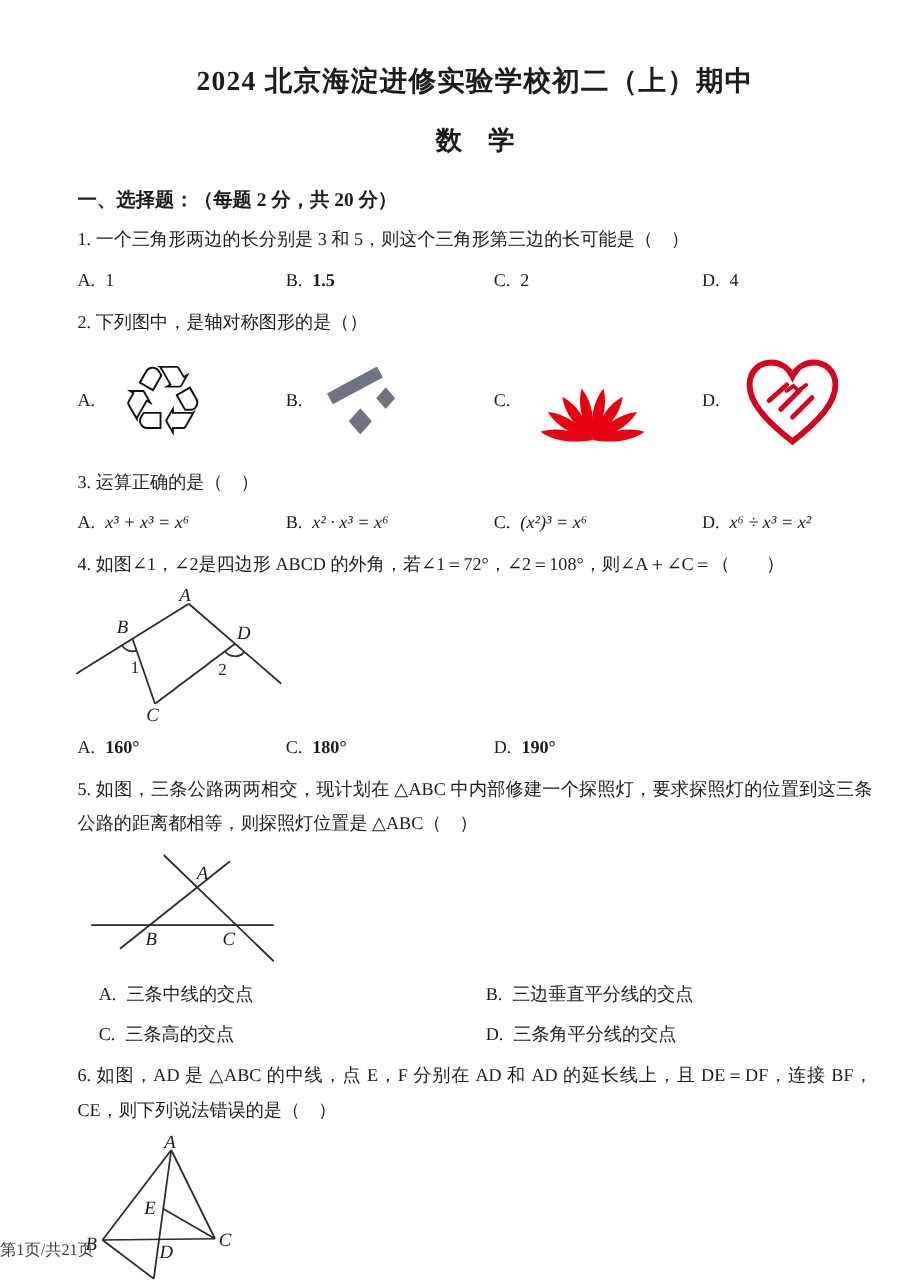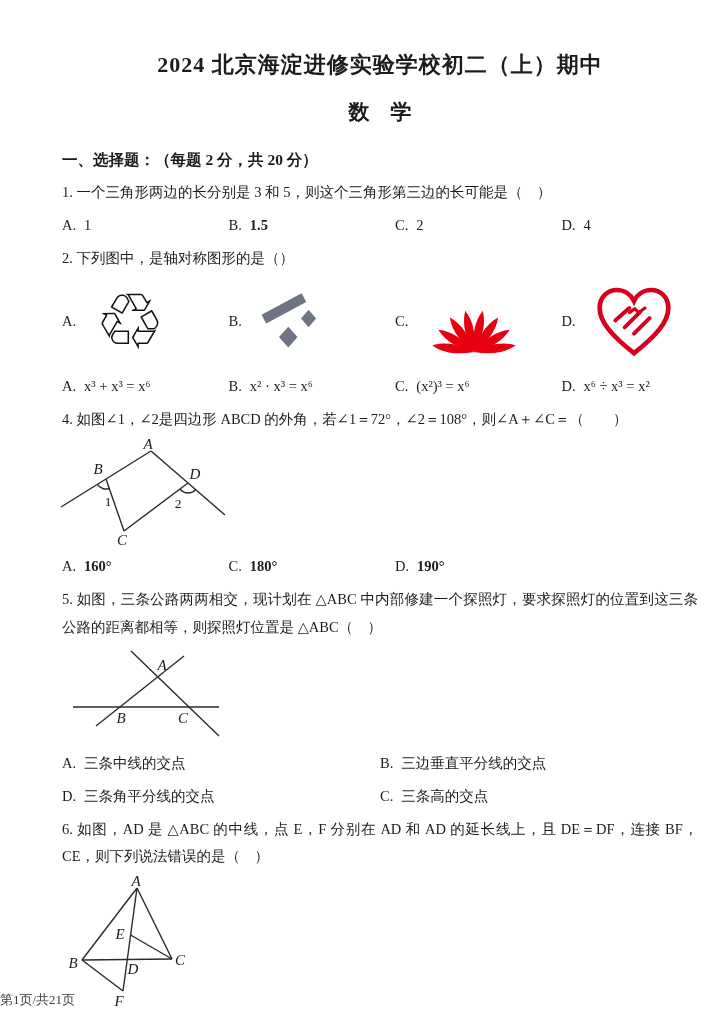--- a/index.html
+++ b/index.html
@@ -6,25 +6,25 @@
   .page{
     position:relative;width:724px;height:1024px;margin:0 auto;background:#ffffff;
     box-sizing:border-box;padding:50px 26px 0 62px;overflow:hidden;
     font-family:"Liberation Serif","DejaVu Serif",serif;color:#1c1c1c;
   }
   .title{text-align:center;font-size:22px;font-weight:700;letter-spacing:1px;margin:0 0 18px 0;}
   .subject{text-align:center;font-size:21px;font-weight:700;margin:12px 0 24px 0;}
   .section{font-size:15.5px;font-weight:700;margin:0 0 8px 0;}
   .qtext{margin:5px 0;font-size:14.5px;line-height:1.9;text-align:justify;}
   .opts4{display:grid;grid-template-columns:repeat(4,1fr);margin:4px 0 6px 0;font-size:14.5px;line-height:1.9;gap:30px;}
-  .opts2{display:grid;grid-template-columns:repeat(2,1fr);row-gap:9px;margin:4px 0 8px 0;font-size:14.5px;line-height:1.6;}
+  .opts2{display:grid;grid-template-columns:repeat(2,1fr);row-gap:9px;margin:4px 0 8px 17px;font-size:14.5px;line-height:1.6;}
   .opt{white-space:nowrap;}
   .olabel{margin-right:8px;}
   .bold{font-weight:700;}
-  .mval{}
+  .mval{font-style:italic;}
   .logorow{margin:8px 0 10px 0;align-items:center;}
   .logo-opt{display:flex;align-items:center;gap:11px;}
   .glyph-recycle{font-family:"DejaVu Sans",sans-serif;font-size:78px;line-height:82px;color:#111;}
   .fig{display:block;}
   .fig-q4{margin:2px 0 2px -6px;}
   .fig-q5{margin:4px 0 6px 4px;}
   .fig-q6{margin:4px 0 0 -5px;}
   .figline{stroke:#2a2a2a;stroke-width:1.4;fill:none;}
   .figlab{font-family:"Liberation Serif","DejaVu Serif",serif;font-style:italic;font-size:15px;fill:#1c1c1c;}
   .fignum{font-family:"Liberation Serif","DejaVu Serif",serif;font-style:normal;font-size:13.5px;fill:#1c1c1c;}
@@ -86,20 +86,21 @@
           <path stroke-width="6" d="M50,86 C22,64 6,46 6,28 C6,13 17,5 28,5 C38,5 46,11 50,19 C54,11 62,5 72,5 C83,5 94,13 94,28 C94,46 78,64 50,86 Z"></path>
           <path stroke-width="5" d="M26,44 L44,28"></path>
           <path stroke-width="5" d="M38,53 L58,33"></path>
           <path stroke-width="5" d="M50,61 L70,41"></path>
           <path stroke-width="4" d="M44,34 l7,-5 l5,5 l8,-6"></path>
         </g>
       </svg>
     </div>
   </div>
 
+  <p class="qtext">3. 运算正确的是（　）</p>
   <div class="opts4">
     <div class="opt"><span class="olabel">A.</span><span class="mval">x³ + x³ = x⁶</span></div>
     <div class="opt"><span class="olabel">B.</span><span class="mval">x² · x³ = x⁶</span></div>
     <div class="opt"><span class="olabel">C.</span><span class="mval">(x²)³ = x⁶</span></div>
     <div class="opt"><span class="olabel">D.</span><span class="mval">x⁶ ÷ x³ = x²</span></div>
   </div>
 
   <p class="qtext">4. 如图∠1，∠2是四边形 ABCD 的外角，若∠1＝72°，∠2＝108°，则∠A＋∠C＝（　　）</p>
   <svg class="fig fig-q4" width="190" height="110" viewBox="0 0 190 110">
     <g class="figline">
@@ -130,22 +131,22 @@
       <line x1="65" y1="5" x2="153" y2="90"></line>
       <line x1="30" y1="80" x2="118" y2="10"></line>
     </g>
     <text class="figlab" x="96" y="24" text-anchor="middle">A</text>
     <text class="figlab" x="55" y="77" text-anchor="middle">B</text>
     <text class="figlab" x="117" y="77" text-anchor="middle">C</text>
   </svg>
   <div class="opts2">
     <div class="opt"><span class="olabel">A.</span><span>三条中线的交点</span></div>
     <div class="opt"><span class="olabel">B.</span><span>三边垂直平分线的交点</span></div>
+    <div class="opt"><span class="olabel">C.</span><span>三条高的交点</span></div>
     <div class="opt"><span class="olabel">D.</span><span>三条角平分线的交点</span></div>
-    <div class="opt"><span class="olabel">C.</span><span>三条高的交点</span></div>
   </div>
 
   <p class="qtext">6. 如图，AD 是 △ABC 的中线，点 E，F 分别在 AD 和 AD 的延长线上，且 DE＝DF，连接 BF，CE，则下列说法错误的是（　）</p>
   <svg class="fig fig-q6" width="165" height="138" viewBox="0 0 165 138">
     <g class="figline">
       <line x1="80" y1="12" x2="25" y2="84"></line>
       <line x1="80" y1="12" x2="115" y2="83"></line>
       <line x1="25" y1="84" x2="115" y2="83"></line>
       <line x1="80" y1="12" x2="66" y2="115"></line>
       <line x1="73.6" y1="59" x2="115" y2="83"></line>

